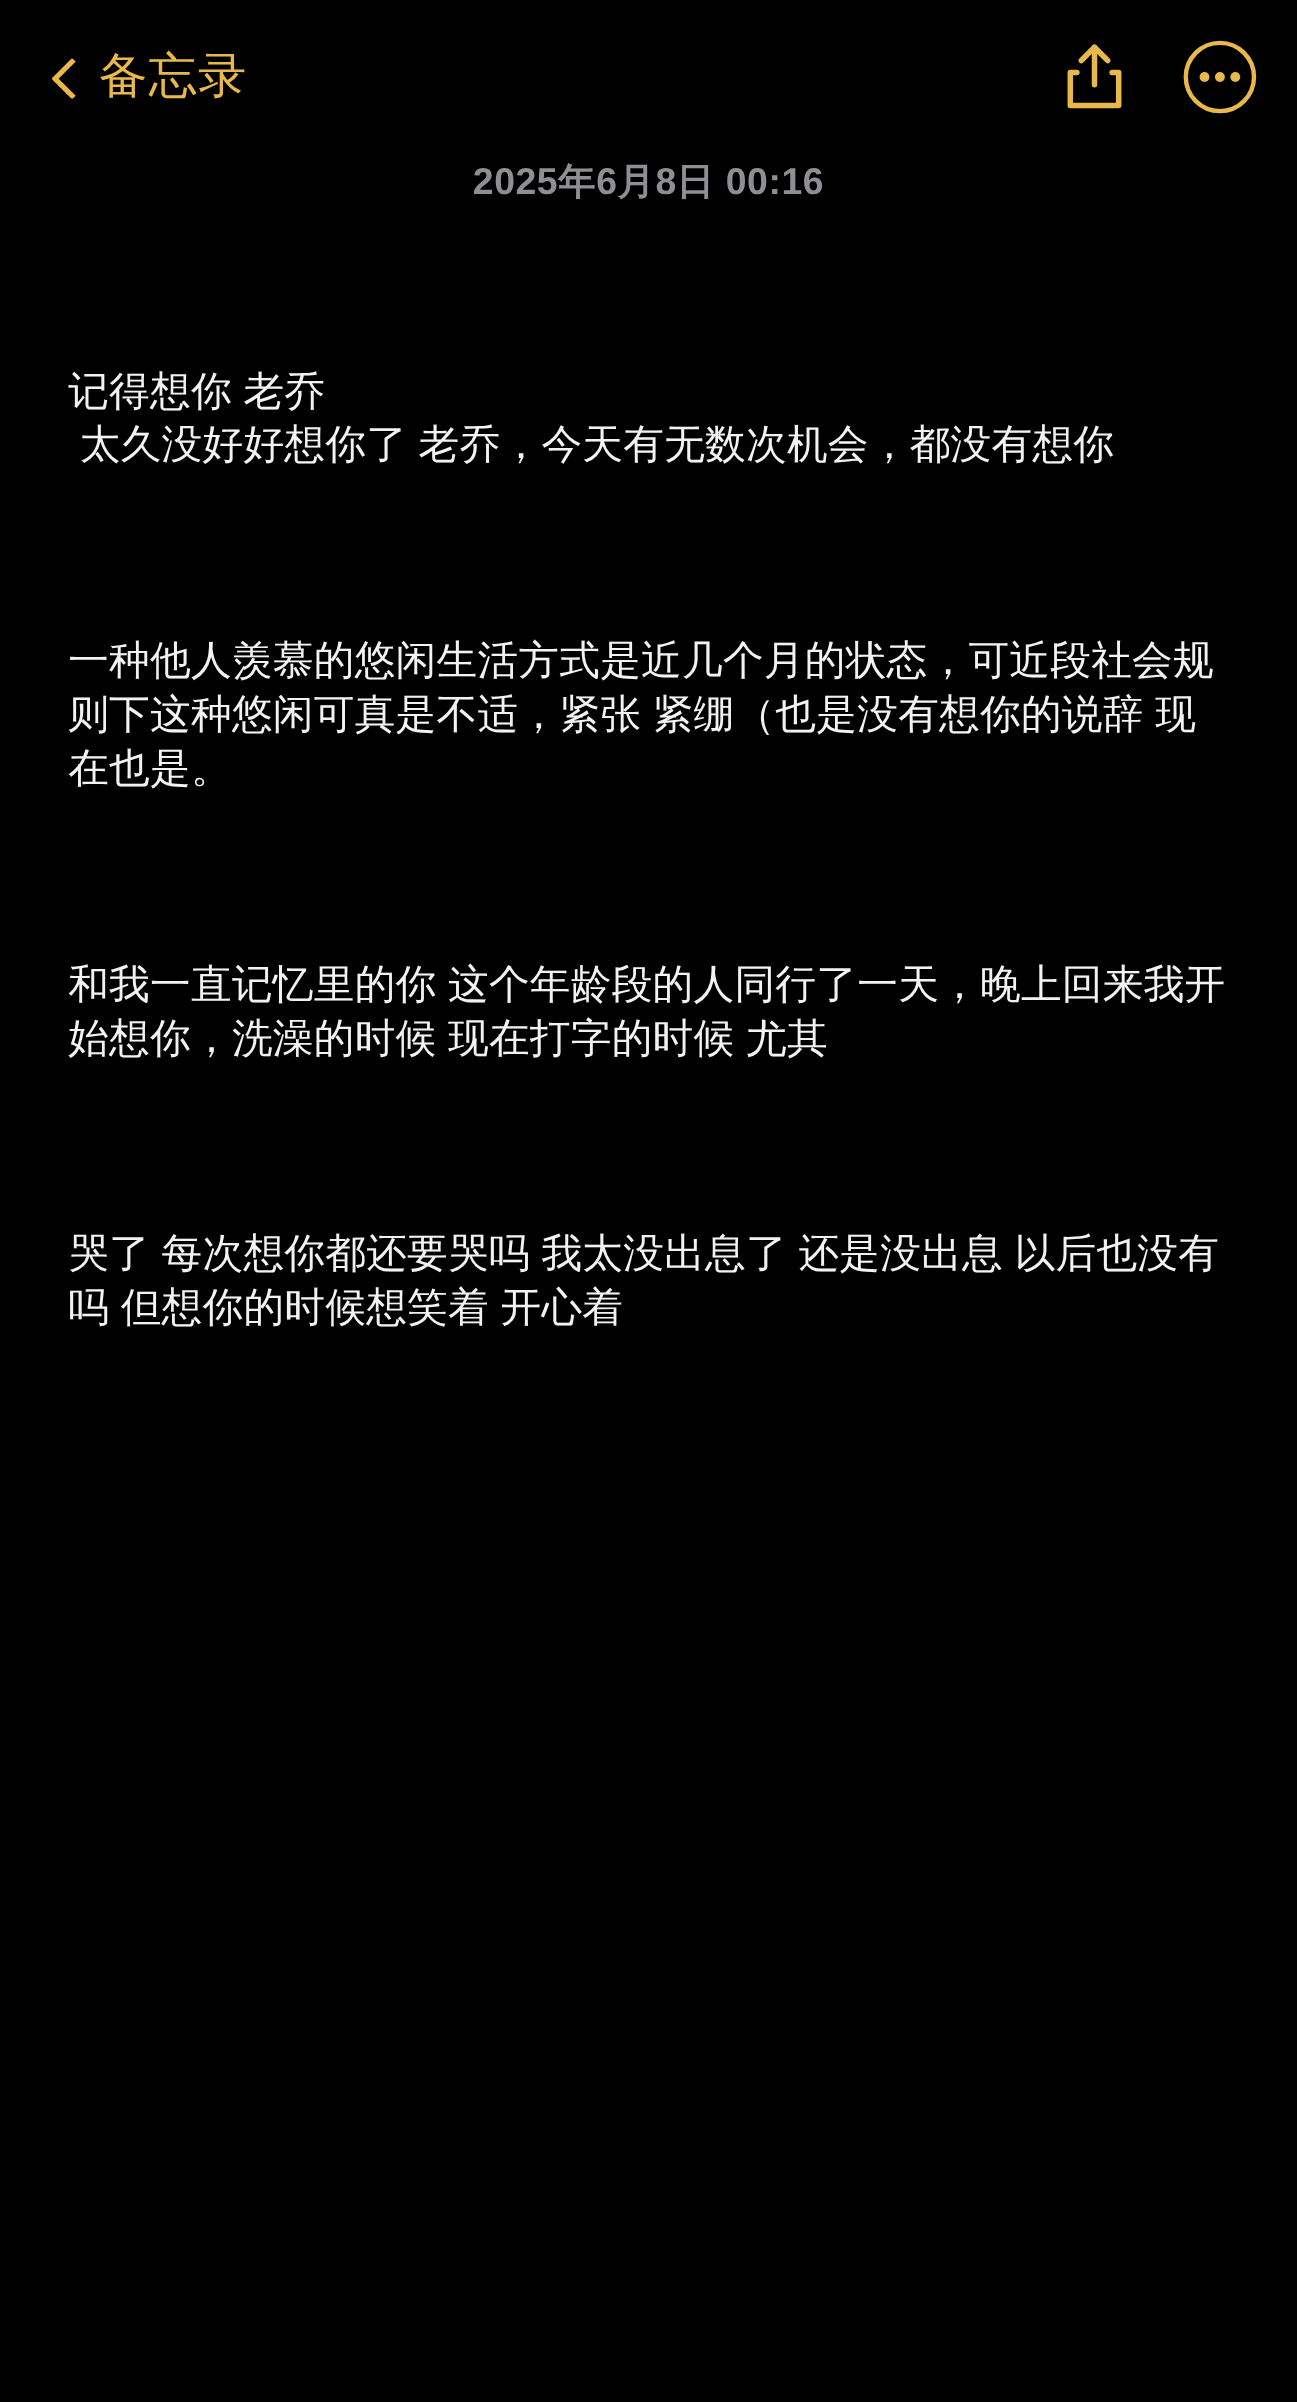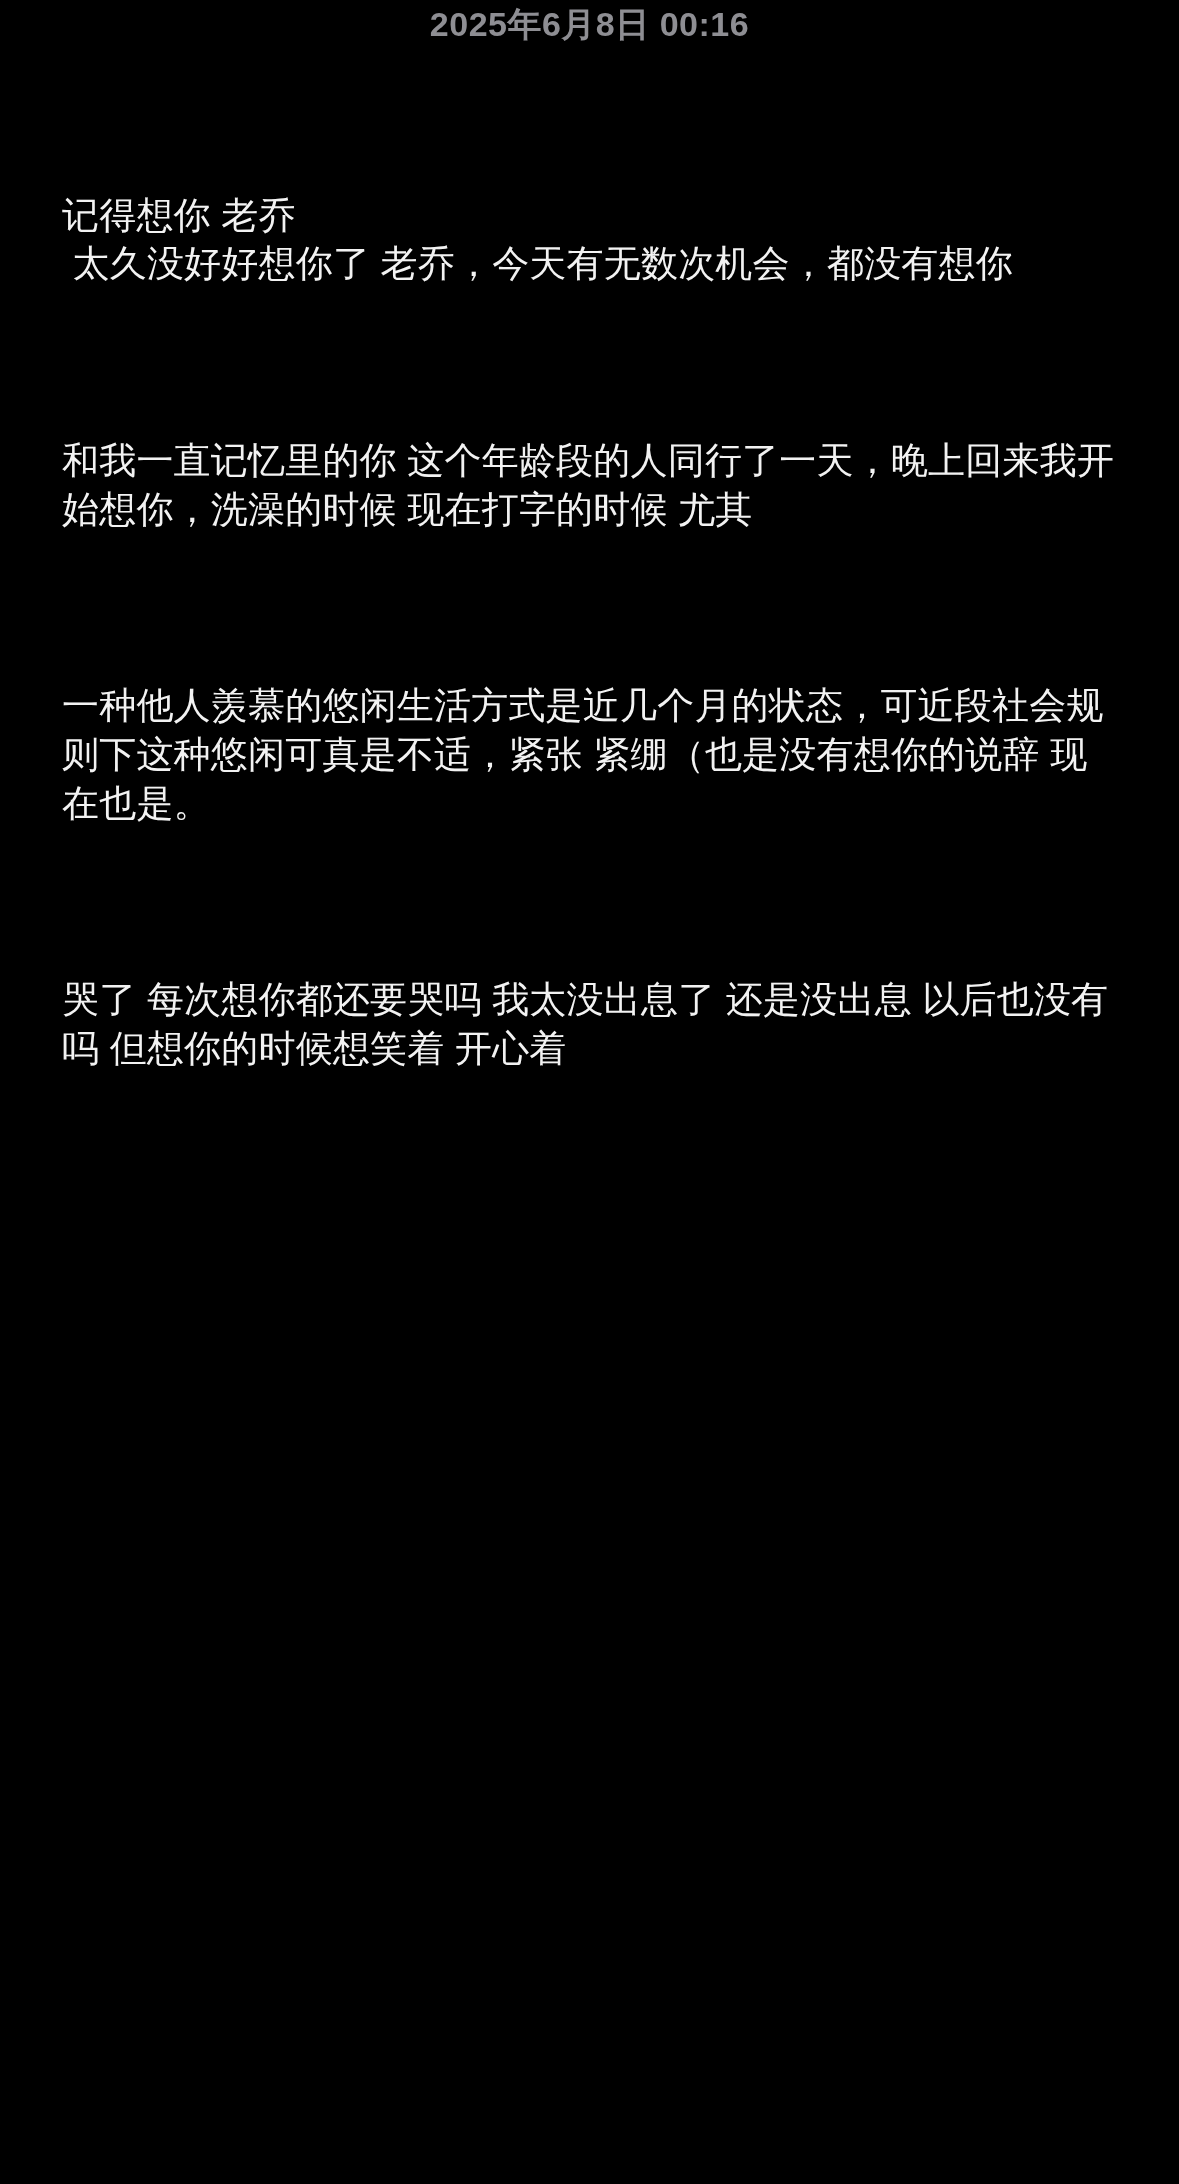--- a/index.html
+++ b/index.html
@@ -97,24 +97,47 @@
     word-break: break-word;
   }
   .para { margin-bottom: 50px; }
   .para:last-child { margin-bottom: 0; }
 </style>
 </head>
 <body>
 
 <div class="app">
 
+  <div class="navbar">
+    <div class="nav-left">
+      <span class="back-chevron"></span>
+      <span class="nav-title">备忘录</span>
+    </div>
+    <div class="nav-right">
+      <div class="icon-btn share-icon">
+        <svg width="54" height="62" viewBox="0 0 54 62" fill="none" aria-hidden="true">
+          <path d="M27 4 L27 38" stroke="#e8b94a" stroke-width="5" stroke-linecap="round"></path>
+          <path d="M15 16 L27 4 L39 16" stroke="#e8b94a" stroke-width="5" stroke-linecap="round" stroke-linejoin="round" fill="none"></path>
+          <path d="M11 27 L5 27 L5 57 L49 57 L49 27 L43 27" stroke="#e8b94a" stroke-width="5" stroke-linecap="round" stroke-linejoin="round" fill="none"></path>
+        </svg>
+      </div>
+      <div class="icon-btn more-icon">
+        <svg width="68" height="68" viewBox="0 0 68 68" fill="none" aria-hidden="true">
+          <circle cx="34" cy="34" r="31" stroke="#e8b94a" stroke-width="4"></circle>
+          <circle cx="20" cy="34" r="4.5" fill="#e8b94a"></circle>
+          <circle cx="34" cy="34" r="4.5" fill="#e8b94a"></circle>
+          <circle cx="48" cy="34" r="4.5" fill="#e8b94a"></circle>
+        </svg>
+      </div>
+    </div>
+  </div>
 
   <div class="timestamp">2025年6月8日 00:16</div>
 
   <div class="note-body">
     <div class="para">记得想你 老乔
  太久没好好想你了 老乔，今天有无数次机会，都没有想你</div>
+    <div class="para">一种他人羡慕的悠闲生活方式是近几个月的状态，可近段社会规则下这种悠闲可真是不适，紧张 紧绷（也是没有想你的说辞 现在也是。</div>
     <div class="para">和我一直记忆里的你 这个年龄段的人同行了一天，晚上回来我开始想你，洗澡的时候 现在打字的时候 尤其</div>
-    <div class="para">一种他人羡慕的悠闲生活方式是近几个月的状态，可近段社会规则下这种悠闲可真是不适，紧张 紧绷（也是没有想你的说辞 现在也是。</div>
     <div class="para">哭了 每次想你都还要哭吗 我太没出息了 还是没出息 以后也没有吗 但想你的时候想笑着 开心着</div>
   </div>
 
 </div>
 
 </body></html>

